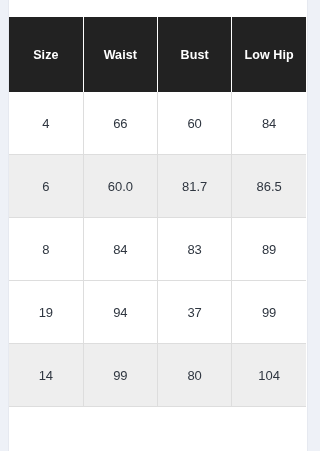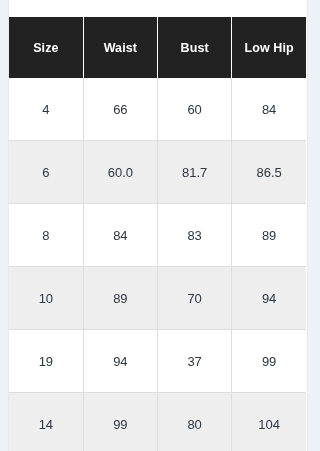--- a/index.html
+++ b/index.html
@@ -45,21 +45,21 @@
 
   table.size-chart col.c {
     width: 74.25px;
   }
 
   table.size-chart thead th {
     background: #222222;
     color: #ffffff;
     font-size: 12.5px;
     font-weight: bold;
-    height: 61px;
+    height: 75px;
     text-align: center;
     vertical-align: middle;
     padding: 0;
     border-left: 1px solid #ffffff;
     border-right: 1px solid #ffffff;
     letter-spacing: 0.1px;
     white-space: nowrap;
   }
   table.size-chart thead th:first-child {
     border-left: none;
@@ -130,26 +130,20 @@
           <td>86.5</td>
         </tr>
 
         <tr class="row-odd">
           <td>8</td>
           <td>84</td>
           <td>83</td>
           <td>89</td>
         </tr>
 
-        <tr class="row-even">
-          <td>10</td>
-          <td>89</td>
-          <td>70</td>
-          <td>94</td>
-        </tr>
 
         <tr class="row-odd">
           <td>19</td>
           <td>94</td>
           <td>37</td>
           <td>99</td>
         </tr>
 
         <tr class="row-even">
           <td>14</td>

